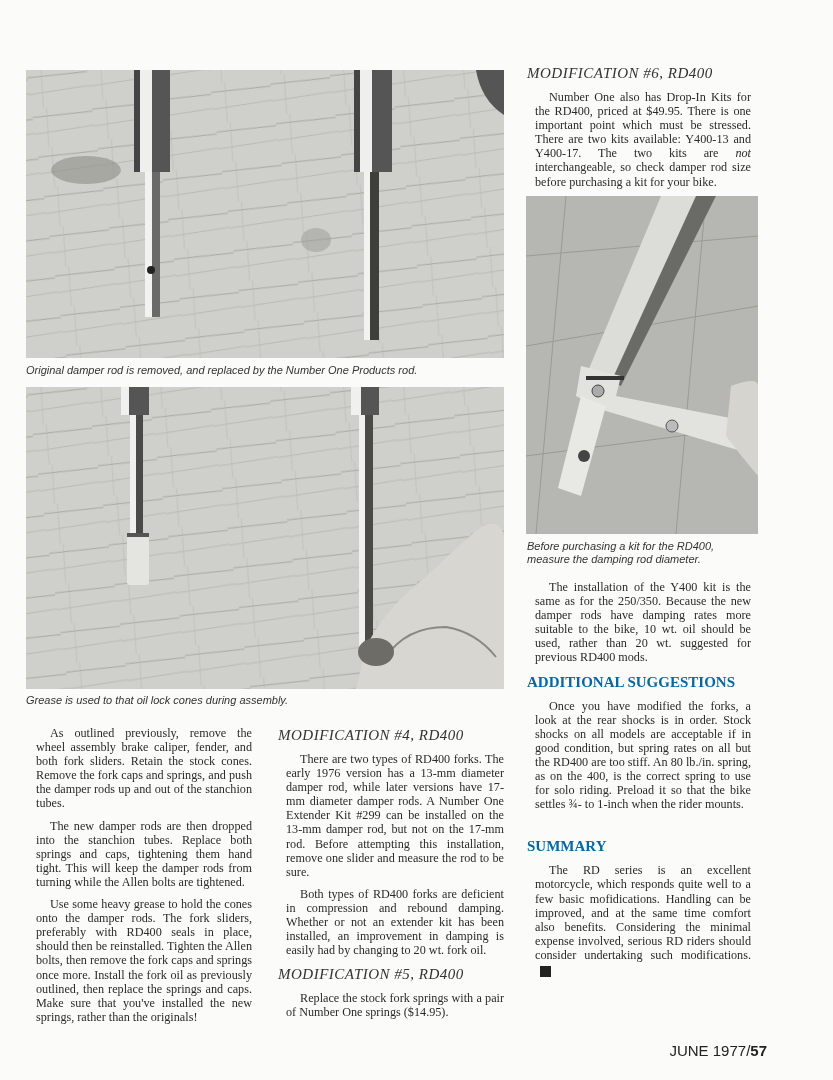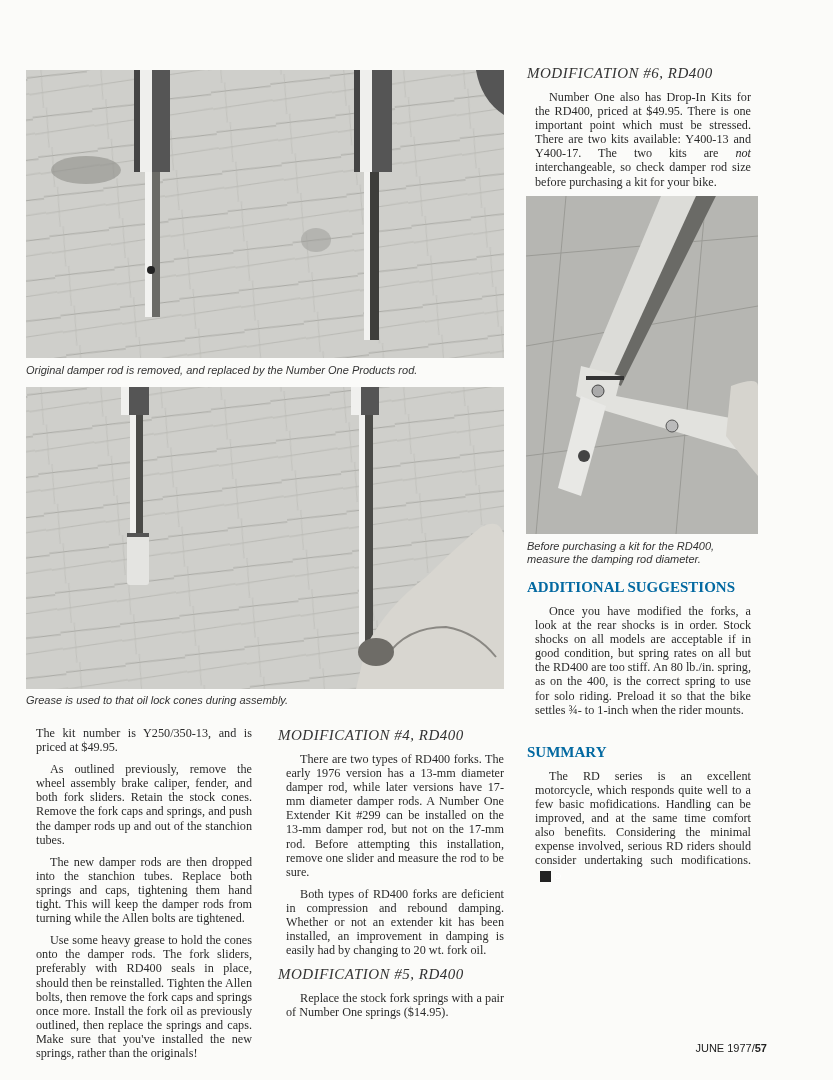--- a/index.html
+++ b/index.html
@@ -6,21 +6,21 @@
   body{width:833px;height:1080px;background:#fbfbf9;position:relative;overflow:hidden;font-family:"Liberation Serif","DejaVu Serif",serif;color:#2a2a2a;}
   .photo{position:absolute;overflow:hidden;background:#c9c9c6;}
   .photo svg{display:block;width:100%;height:100%;}
   .caption{position:absolute;font-family:"Liberation Sans","DejaVu Sans",sans-serif;font-style:italic;font-size:11px;color:#333;line-height:12.5px;}
   .col{position:absolute;font-size:12.2px;line-height:14.1px;text-align:justify;}
   .col p{margin:8px;text-indent:14px;}
   .col p.noindent{text-indent:0;}
   .modhead{font-style:italic;font-size:15px;letter-spacing:0.5px;color:#333;margin:8px 0 4px 0;text-indent:0;line-height:18px;}
   .sechead{font-weight:bold;font-size:15px;color:#0369a1;margin:6px 0 5px 0;line-height:18px;}
   .endmark{display:inline-block;width:11px;height:11px;background:#222;color:#fff;font-size:9px;line-height:11px;text-align:center;vertical-align:-1px;margin-left:5px;}
-  .folio{position:absolute;right:66px;top:1042px;font-family:"Liberation Sans","DejaVu Sans",sans-serif;font-size:11px;color:#222;}
+  .folio{position:absolute;right:66px;top:1042px;font-family:"Liberation Sans","DejaVu Sans",sans-serif;font-size:15px;color:#222;}
   .folio b{font-weight:bold;}
 </style>
 </head>
 <body>
 
 <div class="photo" style="left:26px;top:70px;width:478px;height:288px;">
   <svg viewBox="0 0 478 288" preserveAspectRatio="none">
     <defs>
       <pattern id="wood1" width="60" height="40" patternUnits="userSpaceOnUse" patternTransform="rotate(-8)">
         <rect width="60" height="40" fill="#cfcfcb"></rect>
@@ -97,39 +97,39 @@
 
     <path d="M205 190 Q232 180 232 190 L232 280 Q215 260 200 240 Z" fill="#d6d4ce"></path>
   </svg>
 </div>
 <div class="caption" style="left:527px;top:540px;">
   <div>Before purchasing a kit for the RD400,</div>
   <div>measure the damping rod diameter.</div>
 </div>
 
 <div class="col" style="left:28px;top:718px;width:232px;">
-  <p class="noindent">The kit number is Y250/350-13, and is priced at $49.95.</p>
   <p>As outlined previously, remove the wheel assembly brake caliper, fender, and both fork sliders. Retain the stock cones. Remove the fork caps and springs, and push the damper rods up and out of the stanchion tubes.</p>
   <p>The new damper rods are then dropped into the stanchion tubes. Replace both springs and caps, tightening them hand tight. This will keep the damper rods from turning while the Allen bolts are tightened.</p>
   <p>Use some heavy grease to hold the cones onto the damper rods. The fork sliders, preferably with RD400 seals in place, should then be reinstalled. Tighten the Allen bolts, then remove the fork caps and springs once more. Install the fork oil as previously outlined, then replace the springs and caps. Make sure that you've installed the new springs, rather than the originals!</p>
 </div>
 
 <div class="col" style="left:278px;top:718px;width:234px;">
   <div class="modhead">MODIFICATION #4, RD400</div>
   <p>There are two types of RD400 forks. The early 1976 version has a 13-mm diameter damper rod, while later versions have 17-mm diameter damper rods. A Number One Extender Kit #299 can be installed on the 13-mm damper rod, but not on the 17-mm rod. Before attempting this installation, remove one slider and measure the rod to be sure.</p>
   <p>Both types of RD400 forks are deficient in compression and rebound damping. Whether or not an extender kit has been installed, an improvement in damping is easily had by changing to 20 wt. fork oil.</p>
   <div class="modhead">MODIFICATION #5, RD400</div>
   <p>Replace the stock fork springs with a pair of Number One springs ($14.95).</p>
 </div>
 
 <div class="col" style="left:527px;top:64px;width:232px;">
   <div class="modhead" style="margin-top:0;">MODIFICATION #6, RD400</div>
   <p><span>Number One also has Drop-In Kits for the RD400, priced at $49.95. There is one important point which must be stressed. There are two kits available: Y400-13 and Y400-17. The two kits are </span><em>not</em><span> interchangeable, so check damper rod size before purchasing a kit for your bike.</span></p>
 </div>
 
 <div class="col" style="left:527px;top:572px;width:232px;">
+  <p>The installation of the Y400 kit is the same as for the 250/350. Because the new damper rods have damping rates more suitable to the bike, 10 wt. oil should be used, rather than 20 wt. suggested for previous RD400 mods.</p>
   <div class="sechead">ADDITIONAL SUGGESTIONS</div>
   <p>Once you have modified the forks, a look at the rear shocks is in order. Stock shocks on all models are acceptable if in good condition, but spring rates on all but the RD400 are too stiff. An 80 lb./in. spring, as on the 400, is the correct spring to use for solo riding. Preload it so that the bike settles ¾- to 1-inch when the rider mounts.</p>
   <div class="sechead" style="margin-top:26px;">SUMMARY</div>
   <p><span>The RD series is an excellent motorcycle, which responds quite well to a few basic mofidications. Handling can be improved, and at the same time comfort also benefits. Considering the minimal expense involved, serious RD riders should consider undertaking such modifications.</span><span class="endmark">⊙</span></p>
 </div>
 
 <div class="folio"><span>JUNE 1977/</span><b>57</b></div>
 
 </body></html>

